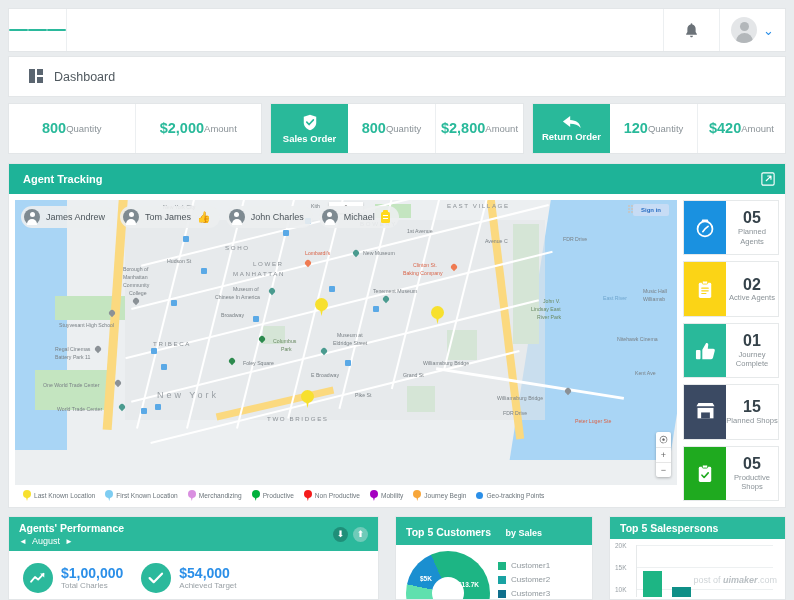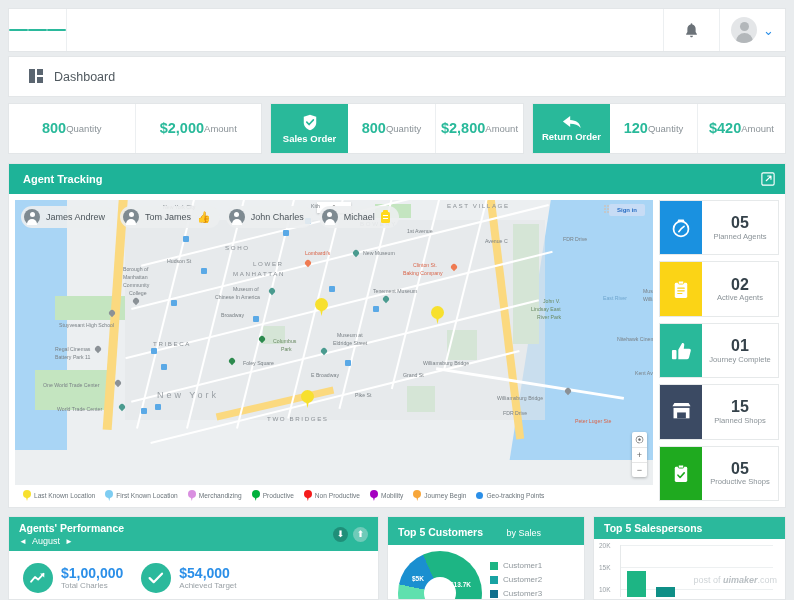--- a/index.html
+++ b/index.html
@@ -110,29 +110,29 @@
   
   .legend { display: flex; align-items: center; gap: 10px; padding: 5px 8px 0 8px; }
   .leg { display: flex; align-items: center; gap: 3px; }
   .leg .pinm { width: 8px; height: 11px; position: relative; flex: none; }
   .leg .pinm i { position:absolute; left:0; top:0; width:8px; height:8px; border-radius:50%; }
   .leg .pinm b { position:absolute; left:2.5px; top:5.5px; width:3px; height:5.5px; clip-path: polygon(0 0,100% 0,50% 100%); }
   .leg .dotm { width: 7px; height: 7px; border-radius: 50%; flex: none; }
   .leg span { font-size: 6.6px; color: #6d767c; white-space: nowrap; }
 
   
-  .tiles { width: 120px; display: flex; flex-direction: column; gap: 6px; }
+  .tiles { width: 96px; display: flex; flex-direction: column; gap: 6px; }
   .tile { flex: 1; display: flex; border: 1px solid #e6e9ea; background: #fff; }
   .tile .ic { width: 42px; display: flex; align-items: center; justify-content: center; color: #fff; flex: none; }
   .tile .bd { flex: 1; display: flex; flex-direction: column; align-items: center; justify-content: center; }
   .tile .n { font-size: 16px; font-weight: bold; color: #35424a; line-height: 1.1; }
   .tile .l { font-size: 7.6px; color: #8b9398; text-align: center; line-height: 1.25; }
 
   
-  .bottom { position: absolute; left: 8px; top: 516px; width: 778px; height: 84px; display: flex; gap: 8px; }
+  .bottom { position: absolute; left: 8px; top: 516px; width: 778px; height: 84px; display: flex; gap: 16px; }
   .panel { background: #fff; border: 1px solid #e3e6e8; overflow: hidden; }
   .p1 { width: 371px; }
   .p2 { width: 198px; }
   .p3 { flex: 1; }
   .p-head { background: #2bb99c; color: #fff; padding: 5px 10px; display: flex; align-items: center; justify-content: space-between; }
   .p-head .tt { font-size: 10.5px; font-weight: bold; }
   .p-head .sub { font-size: 8px; display: flex; align-items: center; gap: 5px; margin-top: 2px; }
   .p-head .lt { font-weight: normal; font-size: 9px; }
   .hico { width: 15px; height: 15px; border-radius: 50%; display: flex; align-items: center; justify-content: center; font-size: 9px; }
   .hico.d { background: #1f8f79; color: #fff; }
@@ -623,21 +623,21 @@
             <div class="perf-l">Achieved Target</div>
           </div>
         </div>
       </div>
     </div>
 
     <div class="panel p2">
       <div class="p-head">
         <div>
           <span class="tt">Top 5 Customers</span>
-          <span class="lt" style="margin-left:19px;">by Sales</span>
+          <span class="lt" style="margin-left:10px;font-weight:bold;">by Sales</span>
         </div>
       </div>
       <div class="donut-area">
         <div class="donut" style="background: conic-gradient(#1db584 0deg 148deg, #19a3a3 148deg 190deg, #0f6f8c 190deg 230deg, #5fe0ae 230deg 282deg, #1a8fd0 282deg 336deg, #1db584 336deg 360deg);">
           <div class="hole"></div>
           <div class="dlab" style="left:52px;top:30px;">$13.7K</div>
           <div class="dlab" style="left:14px;top:24px;">$5K</div>
 
         </div>
         <div class="dlegend">

